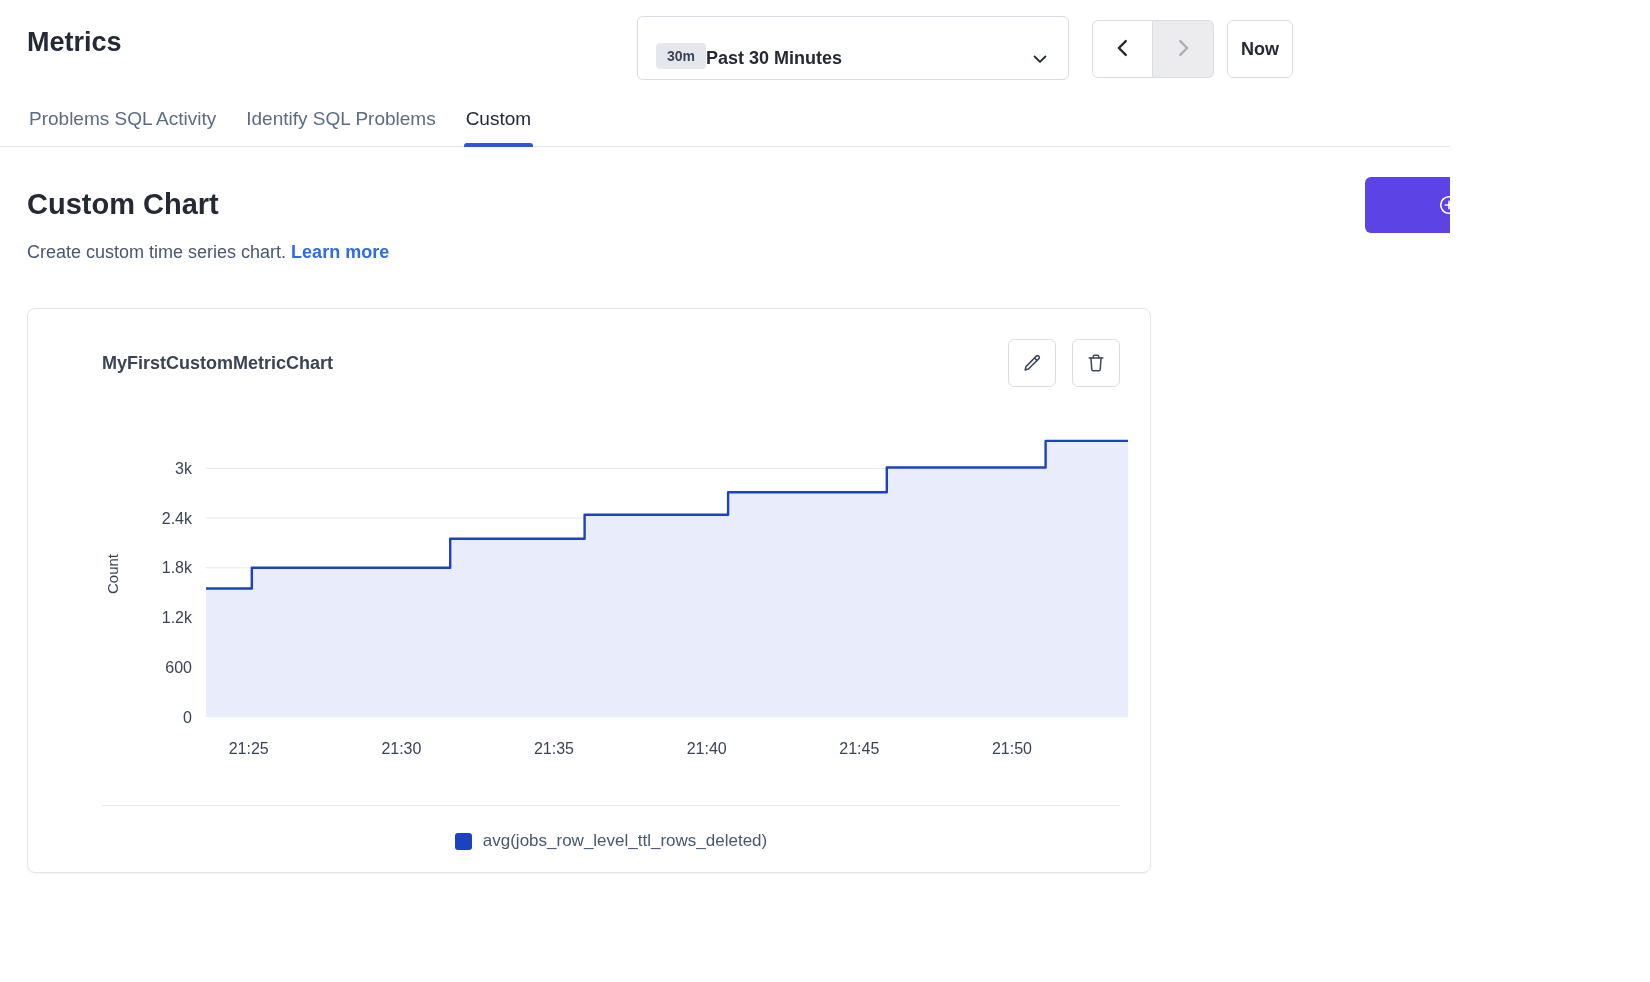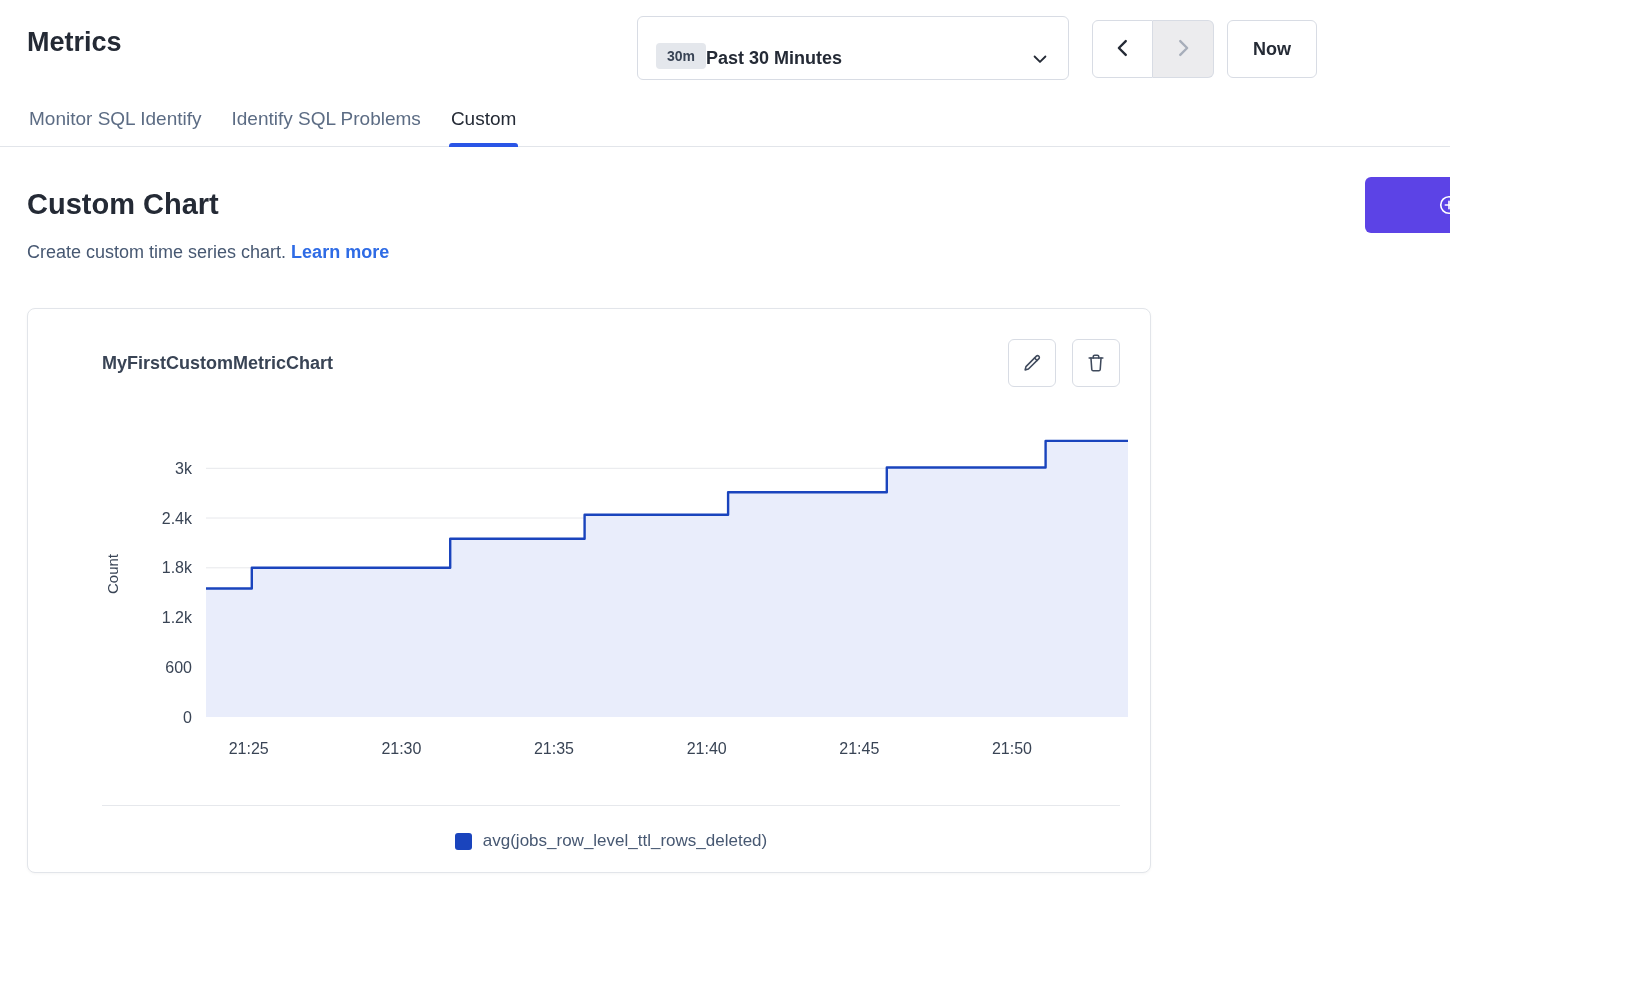--- a/index.html
+++ b/index.html
@@ -16,21 +16,21 @@
   .time-badge { background:#e4e7ec; border-radius:4px; padding:5px 11px; font-size:14px; font-weight:bold; color:#394455; }
   .time-label { margin-left:0; font-size:18px; font-weight:bold; color:#242a35; }
   .time-select .chev { margin-left:auto; display:flex; }
 
   .arrow-group { position:absolute; left:1092px; top:20px; display:flex; }
   .arrow-btn { width:61px; height:58px; border:1px solid #d8dce4; background:#fff;
     display:flex; align-items:center; justify-content:center; cursor:pointer; padding:0; }
   .arrow-btn.prev { border-radius:6px 0 0 6px; }
   .arrow-btn.next { border-radius:0 6px 6px 0; border-left:none; background:#ececee; cursor:default; }
 
-  .now-btn { position:absolute; left:1227px; top:20px; height:58px; padding:0 25px;
+  .now-btn { position:absolute; left:1227px; top:20px; height:58px; padding:0 13px;
     border:1px solid #d8dce4; border-radius:6px; background:#fff;
     font-family:inherit; font-size:18px; font-weight:bold; color:#242a35; cursor:pointer; }
 
   
   .tabs { position:absolute; left:0; top:100px; width:1650px; height:47px;
     padding-left:27px; display:flex; gap:26px; border-bottom:1px solid #e2e5ea; }
   .tab { position:relative; font-size:19px; color:#5c6c84; padding:8px 2px 0; cursor:pointer; white-space:nowrap; }
   .tab.active { color:#242a35; }
   .tab.active::after { content:""; position:absolute; left:0; right:0; bottom:-1px; height:4px;
     background:var(--tab-underline,#2a55e6); border-radius:3px 3px 0 0; }
@@ -92,21 +92,21 @@
         <svg width="22" height="22" viewBox="0 0 24 24">
             <path d="M9 4.5L16.5 12 9 19.5" fill="none" stroke="#a7aeba" stroke-width="2.6" stroke-linecap="round" stroke-linejoin="round"></path>
           </svg>
       </span>
     </button>
   </div>
 
   <button class="now-btn">Now</button>
 
   <nav class="tabs">
-    <span class="tab">Monitor SQL Identify</span>
+    <span class="tab">Problems SQL Activity</span>
     <span class="tab">Identify SQL Problems</span>
     <span class="tab active">Custom</span>
   </nav>
 
   <h2 class="section-title">Custom Chart</h2>
   <p class="section-desc">
     <span>Create custom time series chart.</span>
     <a class="learn-more">Learn more</a>
   </p>
 

